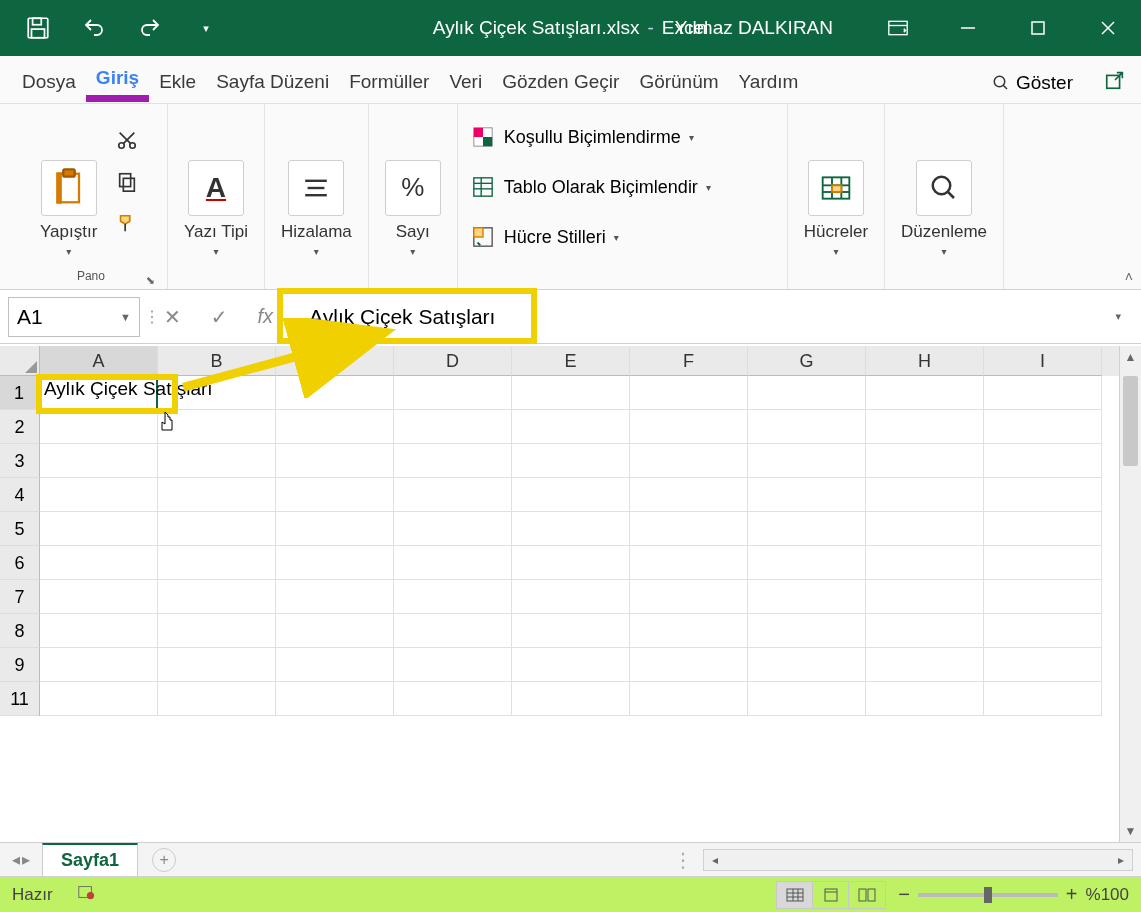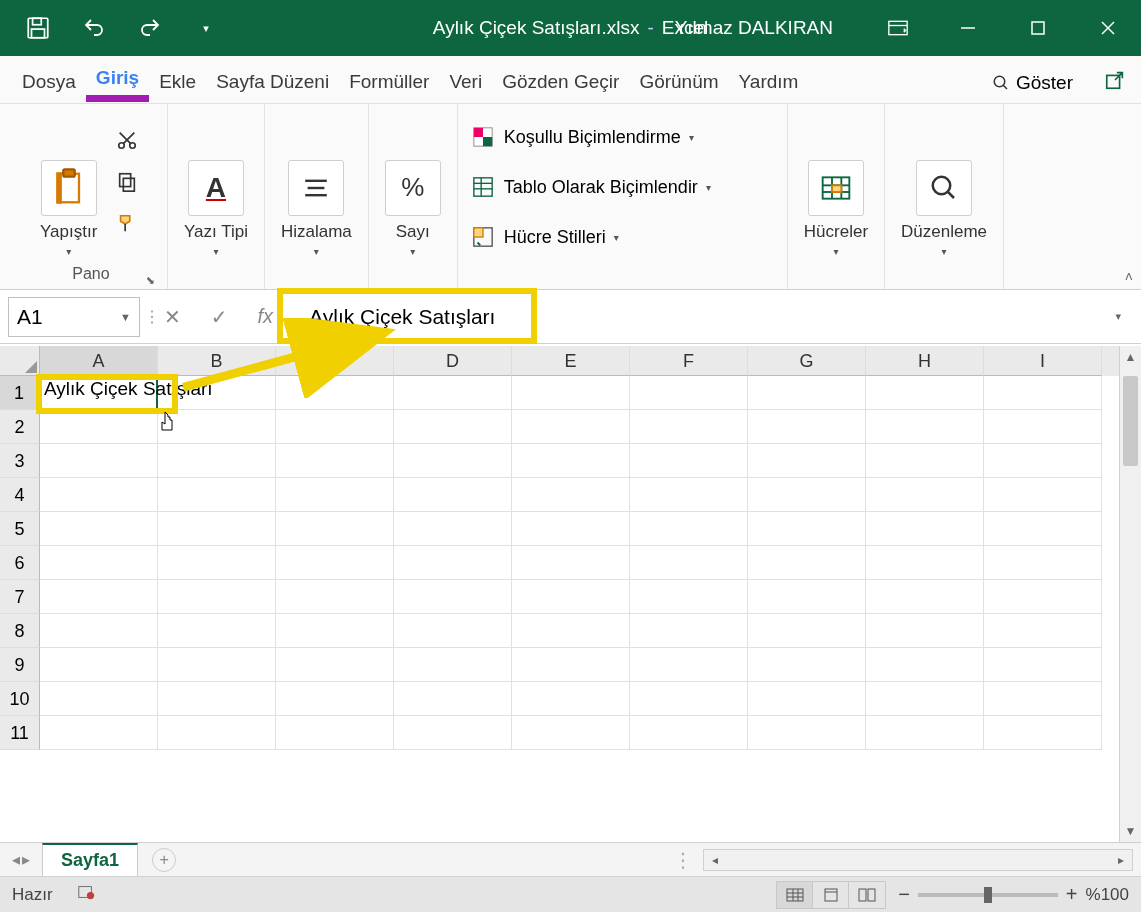--- a/index.html
+++ b/index.html
@@ -22,21 +22,21 @@
   .tab { padding: 10px 10px 6px; font-size: 19px; color: #3a3a3a; }
   .tab.active { color: #3b82f6; font-weight: 600; border-bottom: 7px solid #a21caf; }
   .tabs-right { margin-left: auto; display: flex; align-items: flex-end; gap: 8px; }
   .goster { display: flex; align-items: center; gap: 6px; font-size: 19px; }
   .share-ic { margin-left: 20px; width: 28px; height: 28px; display:flex; align-items:center; justify-content:center; }
 
   
   .ribbon { height: 186px; background: #fafafa; border-bottom: 1px solid #d0d0d0; display: flex; }
   .group { padding: 8px 12px 2px; display: flex; flex-direction: column; justify-content: space-between; border-right: 1px solid #e4e4e4; }
   .group:last-child { border-right: none; }
-  .group-label { text-align: center; font-size: 16px; color: #555; padding-bottom: 4px; }
+  .group-label { text-align: center; font-size: 12px; color: #555; padding-bottom: 4px; }
   .group-content { flex: 1; display: flex; align-items: flex-start; gap: 10px; padding-top: 6px; }
   .big-btn { display: flex; flex-direction: column; align-items: center; justify-content: flex-end; gap: 4px; text-align: center; font-size: 17px; line-height: 1.2; min-width: 62px; height: 142px; padding: 6px 4px 2px; color: #333; }
   .big-btn .ic { width: 56px; height: 56px; display: flex; align-items: center; justify-content: center; border: 1px solid #cfcfcf; border-radius: 3px; background: #fff; }
   .big-btn .lbl { margin-top: 2px; }
   .drop-caret { font-size: 10px; color: #555; }
   .mini-col { display: flex; flex-direction: column; gap: 10px; padding-top: 6px; }
   .mini-item { width: 32px; height: 32px; display:flex; align-items:center; justify-content:center; }
   .stil-list { display: flex; flex-direction: column; gap: 24px; font-size: 18px; padding-top: 6px; }
   .stil-row { display: flex; align-items: center; gap: 8px; }
   .stil-row .sic { width: 26px; height: 26px; display:flex; align-items:center; justify-content:center; }
@@ -84,21 +84,21 @@
   .sheetnav { display: flex; gap: 2px; margin: 0 12px; color: #888; }
   .sheettab { height: 34px; padding: 0 18px; border: 1px solid #ccc; border-bottom: none; background: #fff; font-size: 18px; color: #0d6640; font-weight: 600; display: flex; align-items: center; border-top: 2px solid #0d6640;}
   .addsheet { margin-left: 14px; width: 24px; height: 24px; border: 1px solid #ccc; border-radius: 50%; text-align: center; line-height: 22px; color: #888; }
   .divider-dots { margin-left: auto; margin-right: 8px; color: #aaa; font-size: 20px; letter-spacing:2px;}
   .hscroll { width: 430px; height: 22px; background: #f0f0f0; border: 1px solid #d0d0d0; display:flex; align-items:center; position:relative; margin-right: 8px;}
   .hscroll .arr { width: 22px; text-align:center; font-size:12px; color:#666;}
   .hscroll .track { flex:1; position:relative; }
   .hscroll .thumb { position:absolute; left:0; top:2px; bottom:2px; width:300px; background:#c8c8c8; border-radius:2px;}
 
   
-  .statusbar { position: absolute; left: 0; right: 0; bottom: 0; height: 36px; background: #e5e5e5; border-top: 1px solid #d0d0d0; display: flex; align-items: center; padding: 0 12px; font-size: 17px; color: #444; margin-top: 32px;}
+  .statusbar { position: absolute; left: 0; right: 0; bottom: 0; height: 36px; background: #bef264; border-top: 1px solid #d0d0d0; display: flex; align-items: center; padding: 0 12px; font-size: 17px; color: #444; margin-top: 32px;}
   .status-right { margin-left: auto; display: flex; align-items: center; gap: 12px; }
   .viewbtns { display: flex; border: 1px solid #c8c8c8;}
   .viewbtn { width: 36px; height: 26px; border-right: 1px solid #c8c8c8; display:flex; align-items:center; justify-content:center;}
   .viewbtn:last-child { border-right:none;}
   .viewbtn.active { background:#d8d8d8;}
   .zoom { display:flex; align-items:center; gap:8px;}
   .zoom-track { width: 140px; height: 4px; background: #bbb; position: relative;}
   .zoom-track::before { content:''; position:absolute; left:50%; top:-4px; width:1px; height:12px; background:#888;}
   .zoom-thumb { position:absolute; left:50%; top:-6px; width:8px; height:16px; background:#666; transform:translateX(-50%);}
 </style>
@@ -478,32 +478,20 @@
         <div class="cell"></div>
         <div class="cell"></div>
         <div class="cell"></div>
         <div class="cell"></div>
         <div class="cell"></div>
         <div class="cell"></div>
         <div class="cell"></div>
       </div>
       <div class="row">
         <div class="rh">9</div>
-        <div class="cell"></div>
-        <div class="cell"></div>
-        <div class="cell"></div>
-        <div class="cell"></div>
-        <div class="cell"></div>
-        <div class="cell"></div>
-        <div class="cell"></div>
-        <div class="cell"></div>
-        <div class="cell"></div>
-      </div>
-      <div class="row">
-        <div class="rh">10</div>
         <div class="cell"></div>
         <div class="cell"></div>
         <div class="cell"></div>
         <div class="cell"></div>
         <div class="cell"></div>
         <div class="cell"></div>
         <div class="cell"></div>
         <div class="cell"></div>
         <div class="cell"></div>
       </div>

